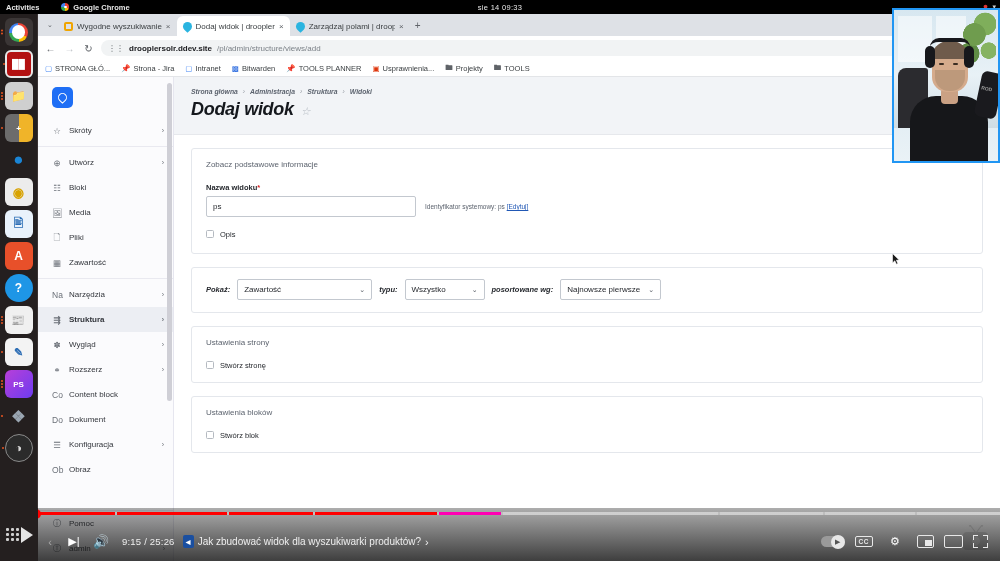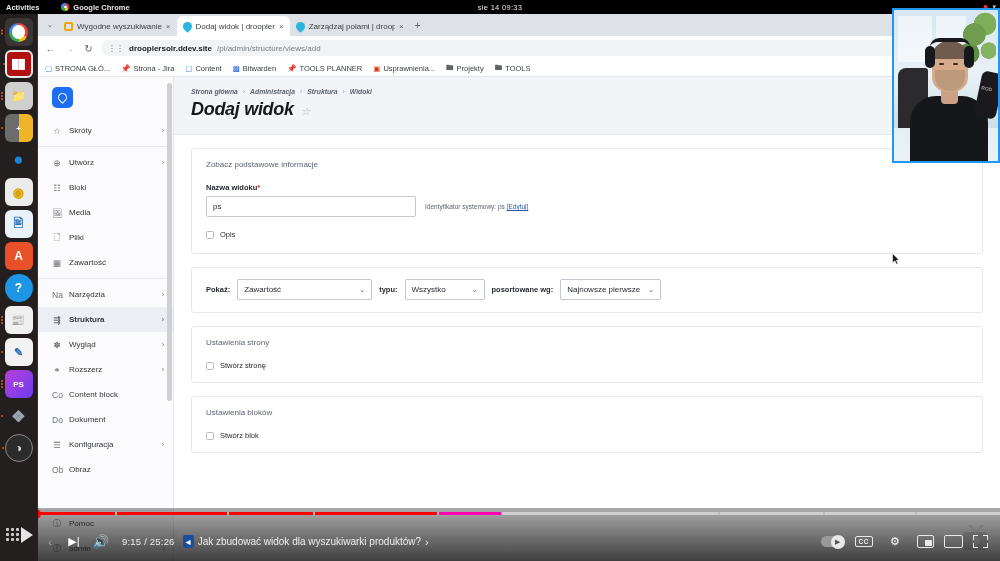--- a/index.html
+++ b/index.html
@@ -135,25 +135,25 @@
   .flabel{ font-size:7.5px; font-weight:bold; color:#26292e; margin-bottom:4px;}
   .flabel .req{ color:#d72222; }
   .inline-row{ display:flex; align-items:center; gap:9px;}
   .tinput{
     width:210px; height:21px; border:1px solid #c3c8cf; border-radius:2px;
     font-size:8px; color:#26292e; padding:0 6px; display:flex; align-items:center;
     background:#fff;
   }
   .machine{ font-size:6.5px; color:#5c636e;}
   .machine a{ color:#2158b5; text-decoration:underline;}
-  .chk-row{ display:flex; align-items:center; gap:6px; margin-top:13px;}
+  .chk-row{ display:flex; gap:6px; margin-top:13px;}
   .chkbox{ width:8px;height:8px;border:1px solid #b5bac1;border-radius:1.5px;background:#fff;flex:0 0 auto;}
   .chk-lbl{ font-size:7.5px; color:#26292e;}
   .sel-row{ display:flex; align-items:center; gap:7px; flex-wrap:nowrap;}
-  .sel-lbl{ font-size:7.5px; font-weight:bold; color:#26292e;}
+  .sel-lbl{ font-size:7.5px; font-weight:bold; color:#26292e;font-style:italic;}
   .sel{
     height:21px; border:1px solid #c3c8cf; border-radius:2px; background:#fff;
     font-size:8px; color:#26292e; display:flex; align-items:center; justify-content:space-between;
     gap:8px; padding:0 6px;
   }
   .sel .cv{ font-size:7px; color:#555b63;}
   .sel.w1{ width:135px;} .sel.w2{ width:80px;} .sel.w3{ width:101px;}
 
   #cursor{ position:absolute; left:718px; top:176px; width:8px;height:12px; z-index:40;}
 
@@ -379,21 +379,21 @@
     <span class="bm">
         <span class="bico blue">▢</span>
         <span>STRONA GŁÓ...</span>
       </span>
     <span class="bm">
         <span class="bico pin">📌</span>
         <span>Strona - Jira</span>
       </span>
     <span class="bm">
         <span class="bico blue">▢</span>
-        <span>Content</span>
+        <span>Intranet</span>
       </span>
     <span class="bm">
         <span class="bico bw">▩</span>
         <span>Bitwarden</span>
       </span>
     <span class="bm">
         <span class="bico pin">📌</span>
         <span>TOOLS PLANNER</span>
       </span>
     <span class="bm">

